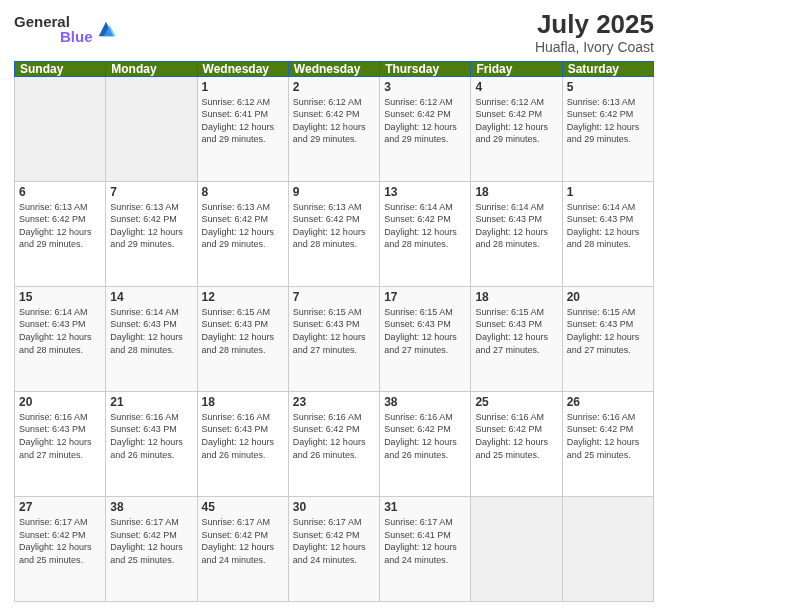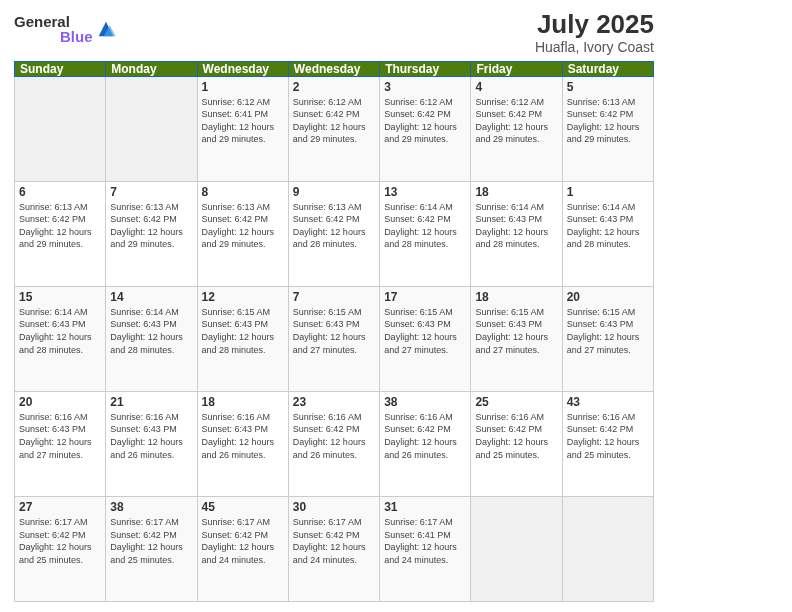--- a/index.html
+++ b/index.html
@@ -296,21 +296,21 @@
 Sunset: 6:42 PM
 Daylight: 12 hours and 26 minutes.</div>
           </td>
           <td>
             <span class="day-num">25</span>
             <div class="day-info" style="white-space: pre-line;">Sunrise: 6:16 AM
 Sunset: 6:42 PM
 Daylight: 12 hours and 25 minutes.</div>
           </td>
           <td>
-            <span class="day-num">43</span>
+            <span class="day-num">26</span>
             <div class="day-info" style="white-space: pre-line;">Sunrise: 6:16 AM
 Sunset: 6:42 PM
 Daylight: 12 hours and 25 minutes.</div>
           </td>
         </tr>
         <tr>
           <td>
             <span class="day-num">27</span>
             <div class="day-info" style="white-space: pre-line;">Sunrise: 6:17 AM
 Sunset: 6:42 PM

